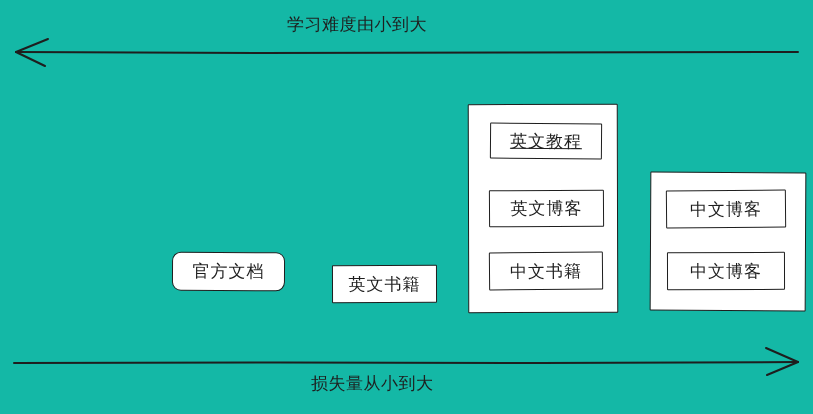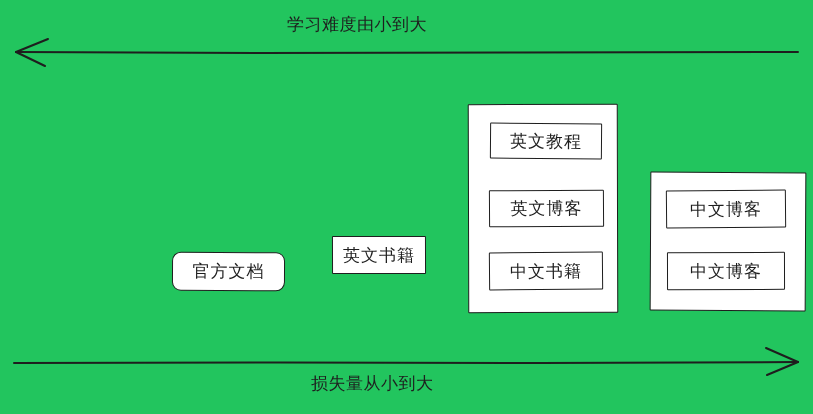--- a/index.html
+++ b/index.html
@@ -8,21 +8,21 @@
     padding: 0;
     background: #ffffff;
   }
   body {
     font-family: "DejaVu Sans", "Liberation Sans", sans-serif;
   }
   #canvas {
     position: relative;
     width: 813px;
     height: 414px;
-    background: #22c55e;
+    background: #14b8a6;
     overflow: hidden;
   }
   .axis-label {
     position: absolute;
     font-size: 17px;
     color: #1e1e1e;
     letter-spacing: 0.5px;
     white-space: nowrap;
     font-family: "DejaVu Sans", "Liberation Sans", sans-serif;
   }
@@ -88,27 +88,27 @@
       <path d="M 798 362 L 766 348"></path>
       <path d="M 798 362 L 767 375"></path>
     </g>
   </svg>
 
 
   <div class="node skew-b" style="left:172px; top:252px; width:113px; height:39px;border-radius:9px;">
     <span>官方文档</span>
   </div>
 
-  <div class="node skew-c" style="left:332px; top:236px; width:94px; height:38px;">
+  <div class="node skew-c" style="left:332px; top:265px; width:105px; height:38px;">
     <span>英文书籍</span>
   </div>
 
   <div class="group-box skew-c" style="left:468px; top:104px; width:150px; height:209px;"></div>
 
-  <div class="node skew-d" style="left:490px; top:123px; width:112px; height:36px;">
+  <div class="node skew-d" style="left:490px; top:123px; width:112px; height:36px;text-decoration:underline;">
     <span>英文教程</span>
   </div>
 
   <div class="node skew-a" style="left:489px; top:190px; width:115px; height:37px;">
     <span>英文博客</span>
   </div>
 
   <div class="node skew-e" style="left:489px; top:252px; width:114px; height:38px;">
     <span>中文书籍</span>
   </div>

